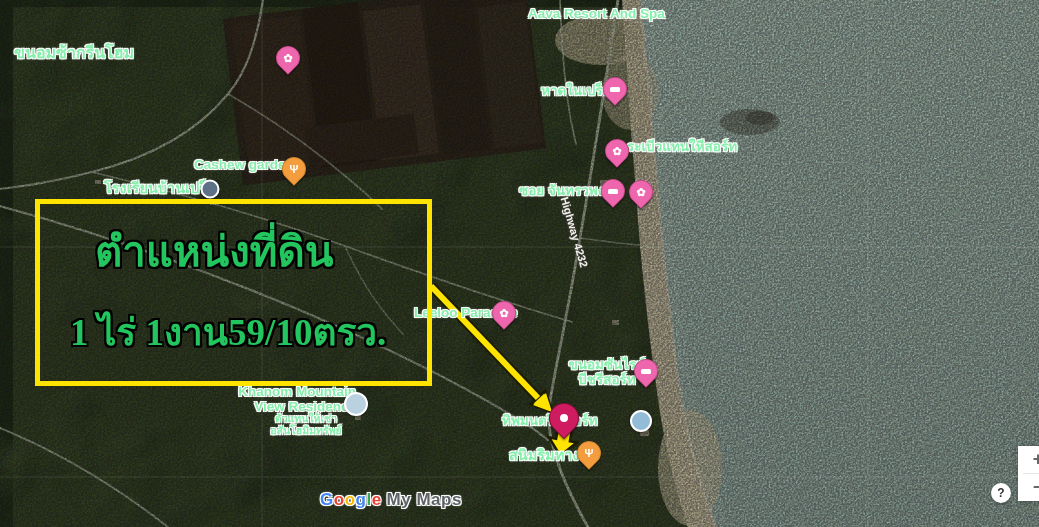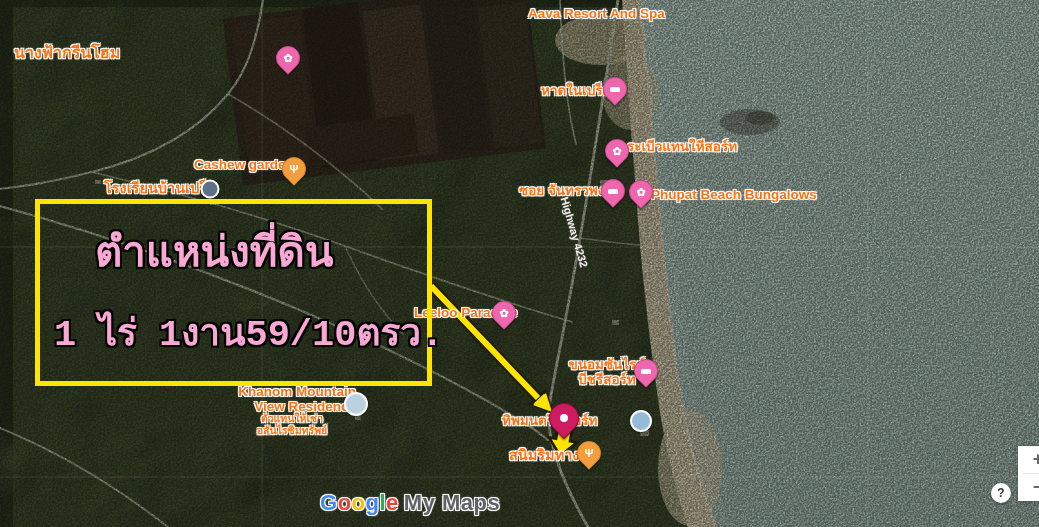--- a/index.html
+++ b/index.html
@@ -1,21 +1,21 @@
 <!DOCTYPE html>
 <html><head>
 <meta charset="utf-8">
 <style>
   html,body{margin:0;padding:0;background:#000;}
   .screen{position:relative;width:1039px;height:527px;overflow:hidden;
           font-family:"Liberation Sans",sans-serif;background:#36422d;}
   .screen svg{position:absolute;left:0;top:0;}
 
   
-  .mlabel{position:absolute;font-weight:bold;font-size:13.5px;color:#f97316;
+  .mlabel{position:absolute;font-weight:bold;font-size:13.5px;color:#86efac;
     white-space:nowrap;line-height:1.1;
     text-shadow:-1px -1px 0 #fff,1px -1px 0 #fff,-1px 1px 0 #fff,1px 1px 0 #fff,0 0 3px #fff;}
   .mlabel.small{font-size:10.5px;}
   .mlabel.center{text-align:center;}
   .mlabel.right{text-align:right;}
   .roadlabel{position:absolute;font-size:11px;font-weight:bold;color:#f4f2ea;
     white-space:nowrap;transform:rotate(74deg);transform-origin:center;
     text-shadow:0 0 2px #555,0 1px 2px #444;}
 
   
@@ -28,29 +28,29 @@
   .pin.orange{background:#F49D3F;border-color:rgba(150,90,10,.4);}
   .pin.big{width:28px;height:28px;margin:-34px 0 0 -14px;background:#CF1B60;border-color:#7d0f3a;}
   .bedicon{display:block;width:10px;height:5px;background:#fff;border-radius:1.5px;}
   .dot{display:block;width:8px;height:8px;background:#fff;border-radius:50%;}
   .cmarker{position:absolute;border-radius:50%;border:2px solid #fff;
     transform:translate(-50%,-50%);box-shadow:0 1px 3px rgba(0,0,0,.4);}
 
   
   .anno-box{position:absolute;left:35px;top:199px;width:387px;height:177px;
     border:5px solid #FFE400;}
-  .anno-line{position:absolute;font-family:Liberation Mono, monospace;font-weight:bold;color:#f9a8d4;
+  .anno-line{position:absolute;font-family:Liberation Serif, serif;font-weight:bold;color:#22c55e;
     white-space:nowrap;
     text-shadow:2px 0 0 #000,-2px 0 0 #000,0 2px 0 #000,0 -2px 0 #000,
       2px 2px 0 #000,-2px 2px 0 #000,2px -2px 0 #000,-2px -2px 0 #000;}
   .anno-line.l1{left:55px;top:14px;font-size:42px;}
-  .anno-line.l2{left:14px;top:98px;font-size:37px;}
-
-  
-  .logo{position:absolute;left:320px;top:490px;font-size:22px;font-weight:bold;
+  .anno-line.l2{left:30px;top:98px;font-size:37px;}
+
+  
+  .logo{position:absolute;left:320px;top:490px;font-size:17px;font-weight:bold;
     letter-spacing:.5px;white-space:nowrap;
     text-shadow:-1px -1px 0 #fff,1px -1px 0 #fff,-1px 1px 0 #fff,1px 1px 0 #fff,0 0 3px #fff;}
   .logo .mm{color:#5f6368;margin-left:5px;}
   .c1,.c4{color:#4285F4}.c2,.c6{color:#EA4335}.c3{color:#FBBC05}.c5{color:#34A853}
 
   
   .zoomctl{position:absolute;left:1018px;top:446px;width:40px;background:#fff;
     border-radius:2px;box-shadow:0 1px 4px rgba(0,0,0,.3);}
   .zoomctl button{display:block;width:100%;height:27px;border:0;background:#fff;
     color:#666;font-size:18px;font-weight:bold;line-height:27px;padding:0;cursor:pointer;}
@@ -157,40 +157,39 @@
       <line x1="431" y1="286" x2="540" y2="400" stroke="#1c1c00" stroke-width="10"></line>
       <polygon points="552,412 531,404 545,391" fill="#FFE400" stroke="#1c1c00" stroke-width="3"></polygon>
       <line x1="431" y1="286" x2="538" y2="398" stroke="#FFE400" stroke-width="6"></line>
       <polygon points="552,412 533,405 546,393" fill="#FFE400"></polygon>
     </g>
     <g transform="rotate(10 563 440)">
       <polygon points="556,424 570,424 570,440 577,440 563,456 549,440 556,440" fill="#FFE400" stroke="#1c1c00" stroke-width="2.5"></polygon>
     </g>
   </svg>
 
-  <div class="mlabel" style="left:14px;top:44px;font-size:16px">นางฟ้ากรีนโฮม</div>
+  <div class="mlabel" style="left:14px;top:44px;font-size:16px">ขนอมซ้ากรีนโฮม</div>
   <div class="mlabel" style="left:194px;top:158px">Cashew garden</div>
   <div class="mlabel" style="left:104px;top:181px;font-size:14.5px">โรงเรียนบ้านเปร็ต</div>
   <div class="mlabel" style="left:528px;top:7px">Aava Resort And Spa</div>
   <div class="mlabel" style="left:541px;top:84px">หาดในเปร็ด</div>
   <div class="mlabel" style="left:627px;top:140px">ระเบีวแทนใหีสอร์ท</div>
   <div class="mlabel" style="left:519px;top:184px">ซอย จันทรวพงค์</div>
-  <div class="mlabel" style="left:651px;top:188px">Phupat Beach Bungalows</div>
   <div class="mlabel" style="left:414px;top:306px">Leeloo Paradise</div>
   <div class="mlabel center" style="left:552px;top:358px;width:110px">
     <div>ขนอมซันไรซ์</div>
     <div>บีชรีสอร์ท</div>
   </div>
   <div class="mlabel right" style="left:238px;top:385px;width:118px">
     <div>Khanom Mountain</div>
     <div>View Residence</div>
   </div>
-  <div class="mlabel small center" style="left:240px;top:413px;width:104px">
+  <div class="mlabel small center" style="left:254px;top:413px;width:104px">
     <div>ตัวแทนให้เช่า</div>
-    <div>อสันไรซิมทรัพย์</div>
+    <div>อสันโฮมิมทรัพย์</div>
   </div>
   <div class="mlabel" style="left:502px;top:414px">ทิพมนตรี รีสอร์ท</div>
   <div class="mlabel" style="left:509px;top:448px;font-size:14.5px">สนิมริมทาง</div>
   <div class="roadlabel" style="left:538px;top:226px">Highway 4232</div>
 
   <div class="pin pink" style="left:287px;top:73px">
     <span class="picon">✿</span>
     </div>
   <div class="pin orange" style="left:293px;top:184px">
     <span class="picon">Ψ</span>

